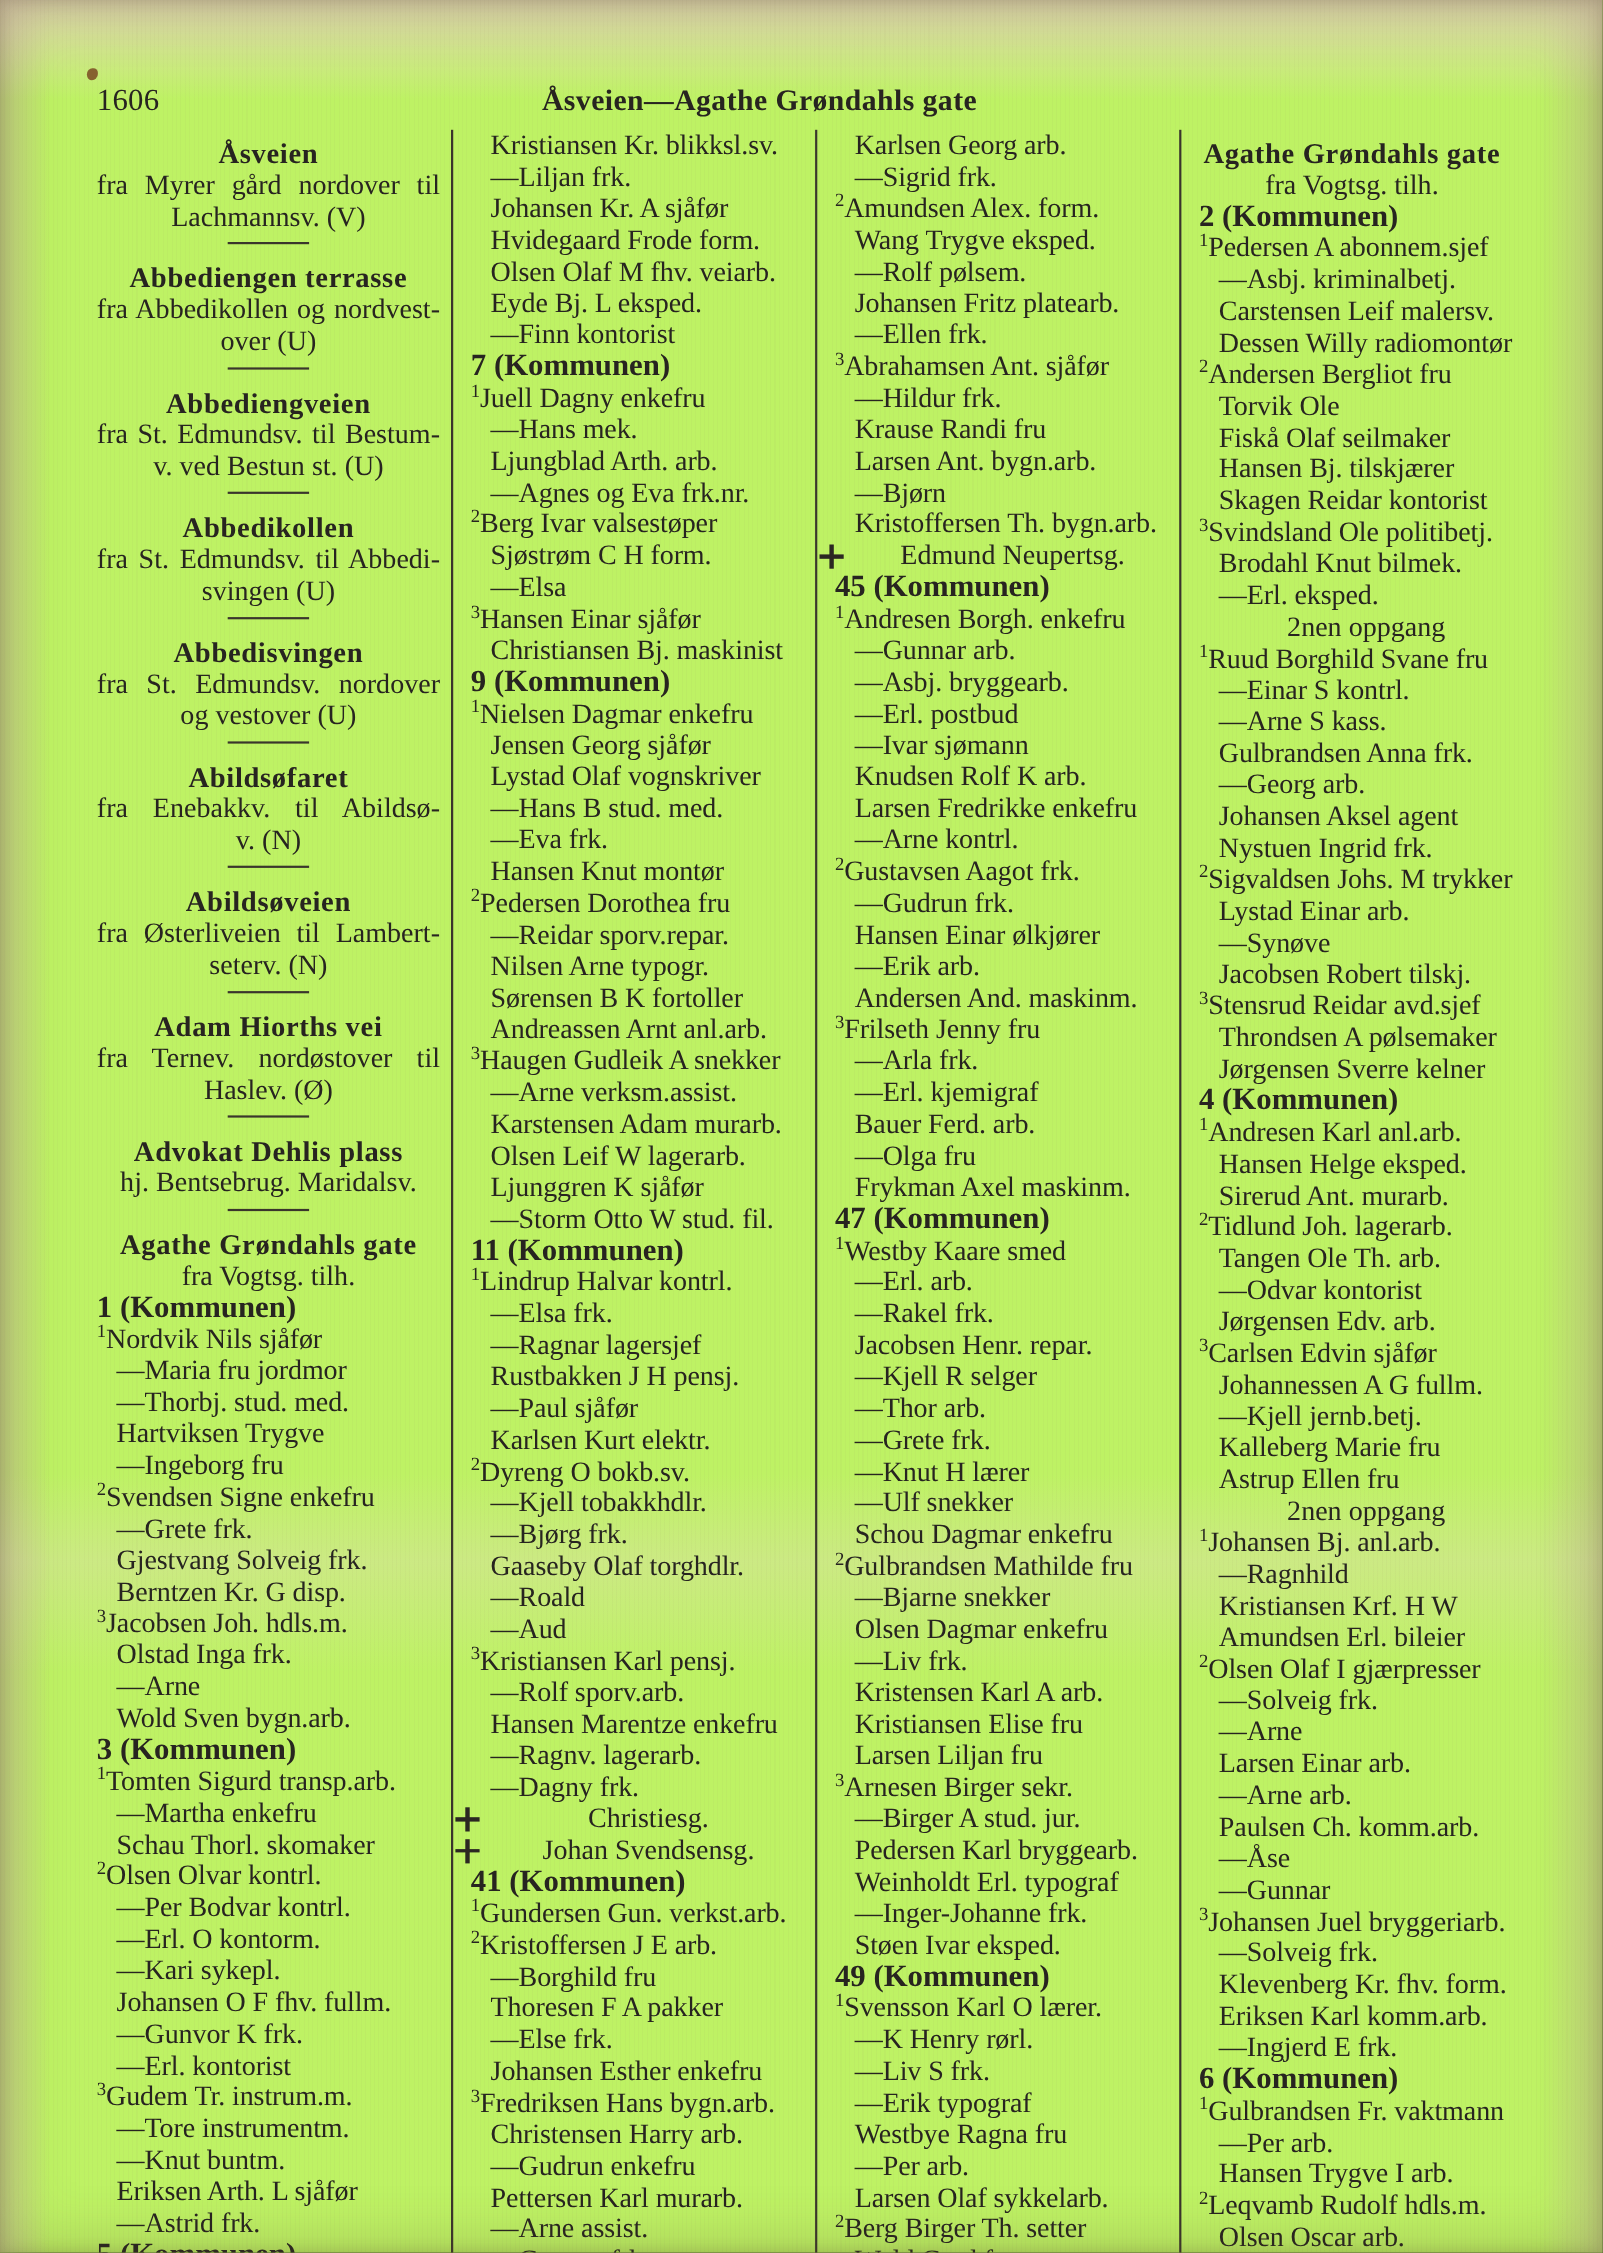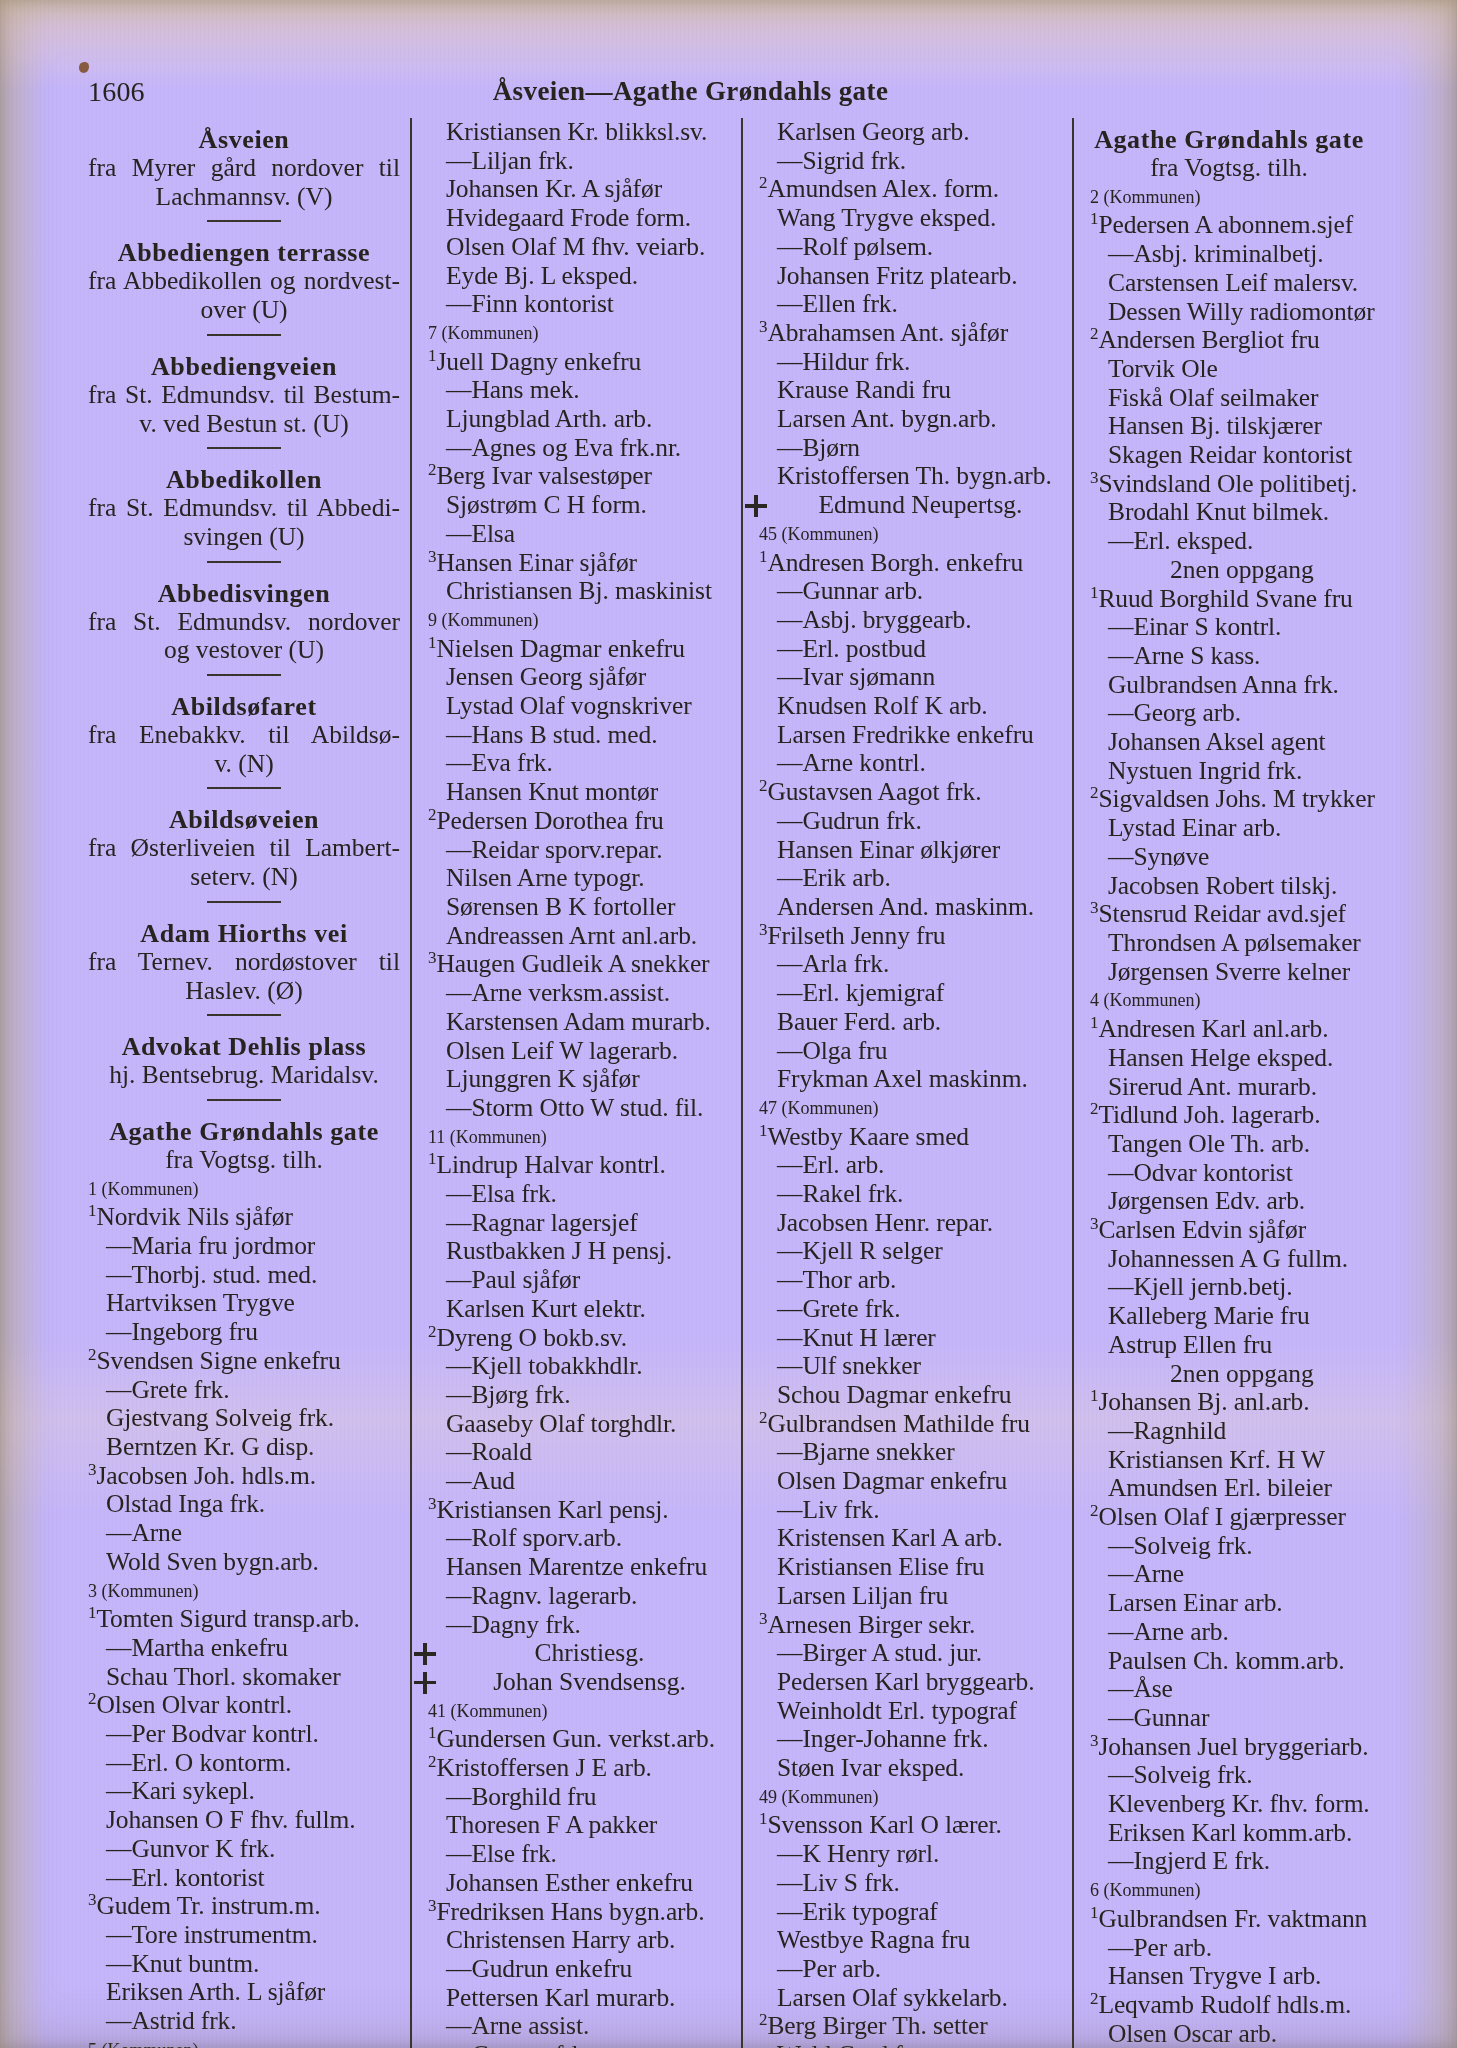--- a/index.html
+++ b/index.html
@@ -4,21 +4,21 @@
 <style>
   html, body {
     margin: 0;
     padding: 0;
     background: #2b2a26;
   }
   .page {
     position: relative;
     width: 1457px;
     height: 2048px;
-    background: #c4b5fd;
+    background: #bef264;
     overflow: hidden;
     font-family: "Liberation Serif", "DejaVu Serif", serif;
     color: #272420;
     box-sizing: border-box;
   }
   
   .paper-tint {
     position: absolute;
     inset: 0;
     background:
@@ -146,22 +146,22 @@
     text-align-last: justify;
     white-space: normal;
   }
   .rule {
     width: 74px;
     height: 0;
     border-top: 2.5px solid #3a352c;
     margin: 9px auto 9px auto;
   }
   .houseno {
-    font-weight: normal;
-    font-size: 18px;
+    font-weight: bold;
+    font-size: 28px;
     line-height: 28.7px;
     white-space: nowrap;
   }
   .flr {
     font-size: 17px;
     vertical-align: super;
     line-height: 0;
     font-weight: normal;
   }
   .crossline {

